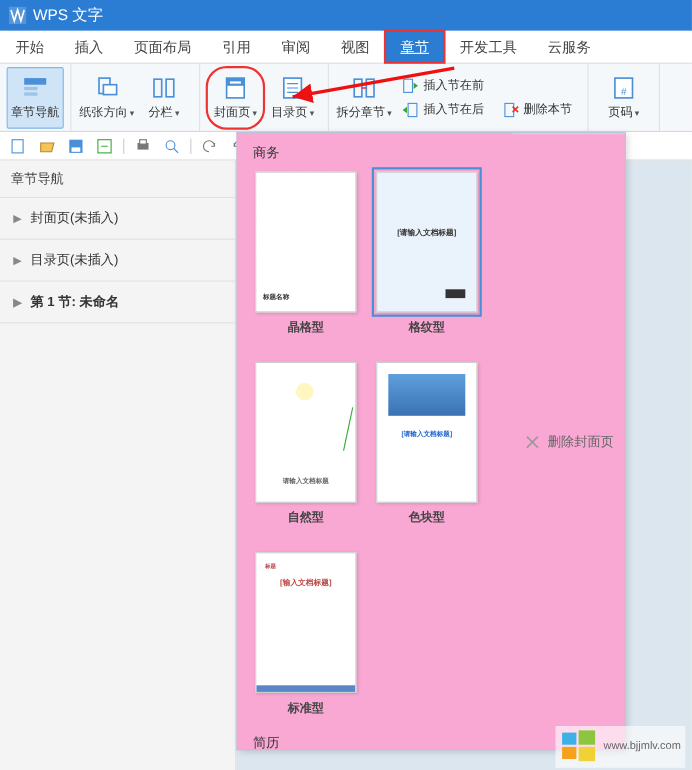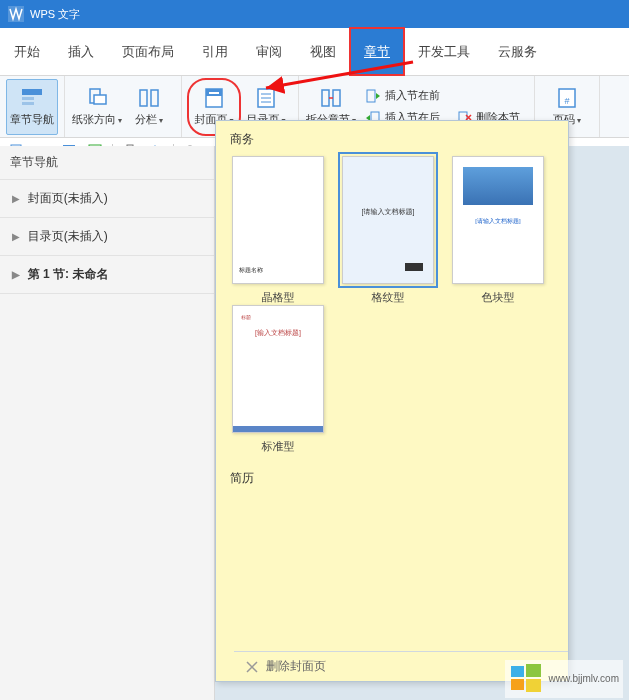--- a/index.html
+++ b/index.html
@@ -1,22 +1,22 @@
 <!DOCTYPE html>
 <html><head>
 <meta charset="utf-8">
 <style>
   * { box-sizing: border-box; margin: 0; padding: 0; }
   body { font-family: "Microsoft YaHei", sans-serif; font-size: 12px; background: #fff; width: 629px; height: 700px; overflow: hidden; position: relative; }
 
   .title-bar { background: #2b7cd3; height: 28px; display: flex; align-items: center; padding: 0 8px; color: #fff; }
   .title-bar .logo-icon { width: 16px; height: 16px; margin-right: 6px; display: flex; align-items: center; justify-content: center; }
-  .title-bar .title { font-size: 11px; }
-
-  .tabs { display: flex; background: #fff; border-bottom: 1px solid #d8d8d8; height: 48px; align-items: stretch; }
+  .title-bar .title { font-size: 14px; }
+
+  .tabs { display: flex; background: #fff; border-bottom: 1px solid #d8d8d8; height: 30px; align-items: stretch; }
   .tab { padding: 0 14px; display: flex; align-items: center; font-size: 13px; color: #444; cursor: pointer; position: relative; }
   .tab.active { background: #2b7cd3; color: #fff; text-decoration: underline; }
   .tab.highlight-red { outline: 2px solid #e33; outline-offset: -1px; }
 
   .ribbon { display: flex; background: #f5f8fb; height: 62px; border-bottom: 1px solid #d8d8d8; }
   .ribbon-group { display: flex; align-items: center; padding: 0 6px; border-right: 1px solid #e0e0e0; }
   .ribbon-btn-large { display: flex; flex-direction: column; align-items: center; justify-content: center; width: 52px; height: 56px; cursor: pointer; border-radius: 2px; }
   .ribbon-btn-large.active { background: #cfe4f6; border: 1px solid #7fb7e6; }
   .ribbon-btn-large.highlight-red { outline: 2px solid #e33; outline-offset: -1px; border-radius: 18px; }
   .ribbon-btn-large .ico { width: 24px; height: 24px; margin-bottom: 2px; display: flex; align-items: center; justify-content: center; }
@@ -35,24 +35,24 @@
   .side-panel { width: 215px; background: #f4f4f4; border-right: 1px solid #d8d8d8; }
   .side-title { padding: 8px 10px; font-size: 12px; color: #444; }
   .nav-item { display: flex; align-items: center; padding: 10px 12px; border-top: 1px solid #e2e2e2; font-size: 12px; color: #333; cursor: pointer; }
   .nav-item .arrow { margin-right: 8px; color: #888; font-size: 10px; }
   .nav-item.bold { font-weight: bold; }
   .nav-item:last-child { border-bottom: 1px solid #e2e2e2; }
 
   .doc-area { flex: 1; background: #dbe6ee; }
 
   
-  .gallery { position: absolute; left: 215px; top: 120px; width: 354px; bottom: 18px; background: #fef9c3; border: 1px solid #b5c6d6; box-shadow: 2px 2px 6px rgba(0,0,0,.15); z-index: 50; display: flex; flex-direction: column; }
+  .gallery { position: absolute; left: 215px; top: 120px; width: 354px; bottom: 18px; background: #f9a8d4; border: 1px solid #b5c6d6; box-shadow: 2px 2px 6px rgba(0,0,0,.15); z-index: 50; display: flex; flex-direction: row; }
   .gallery-scroll { flex: 1; overflow: hidden; padding: 4px 10px 0 10px; }
   .gallery-section-title { font-size: 12px; color: #333; padding: 6px 0 4px 4px; }
-  .gallery-grid { display: flex; flex-wrap: wrap; gap: 0 14px; padding: 4px 0 10px 4px; }
+  .gallery-grid { display: flex; flex-wrap: wrap; gap: 24px 14px; padding: 4px 0 10px 4px; font-weight: bold; }
   .gallery-item { display: flex; flex-direction: column; align-items: center; width: 96px; cursor: pointer; }
   .gallery-item .thumb { width: 92px; height: 128px; background: #fff; border: 1px solid #ccc; box-shadow: 1px 1px 3px rgba(0,0,0,.15); position: relative; overflow: hidden; }
   .gallery-item.selected .thumb { outline: 2px solid #4a90d9; outline-offset: 2px; background: #eaf2fb; }
   .gallery-item .lbl { font-size: 11px; color: #444; margin-top: 6px; }
   .gallery-footer { border-top: 1px solid #d0d8df; padding: 6px 10px; display: flex; align-items: center; font-size: 12px; color: #666; cursor: pointer; margin-left: 18px; }
   .gallery-footer .ico { width: 16px; height: 16px; margin-right: 6px; }
 
   
   .th-jingge { background: linear-gradient(135deg,#f7d21b 0%,#e63c8b 40%,#7a1f7a 70%,#1e1e7a 100%); }
   .th-jingge::after { content:""; position:absolute; inset:0; background-image: repeating-linear-gradient(0deg, rgba(255,255,255,.25) 0 6px, transparent 6px 12px), repeating-linear-gradient(90deg, rgba(255,255,255,.25) 0 6px, transparent 6px 12px); top:0; height:60%; }
@@ -336,20 +336,28 @@
       </div>
 
       <div class="gallery-item selected">
         <div class="thumb th-gewen">
           <div class="t1">[请输入文档标题]</div>
           <div class="bar"></div>
         </div>
         <span class="lbl">格纹型</span>
       </div>
 
+      <div class="gallery-item">
+        <div class="thumb th-ziran">
+          <div class="sun"></div>
+            <div class="branch"></div>
+          <div class="tag">请输入文档标题</div>
+        </div>
+        <span class="lbl">自然型</span>
+      </div>
 
       <div class="gallery-item">
         <div class="thumb th-sekuai">
           <div class="top"></div>
           <div class="t">[请输入文档标题]</div>
         </div>
         <span class="lbl">色块型</span>
       </div>
 
       <div class="gallery-item">

